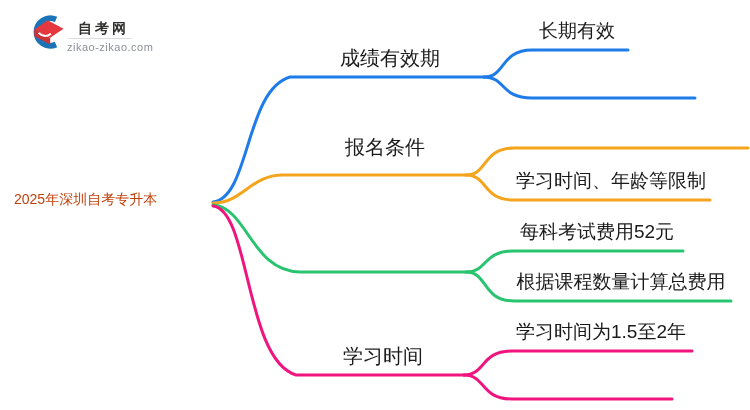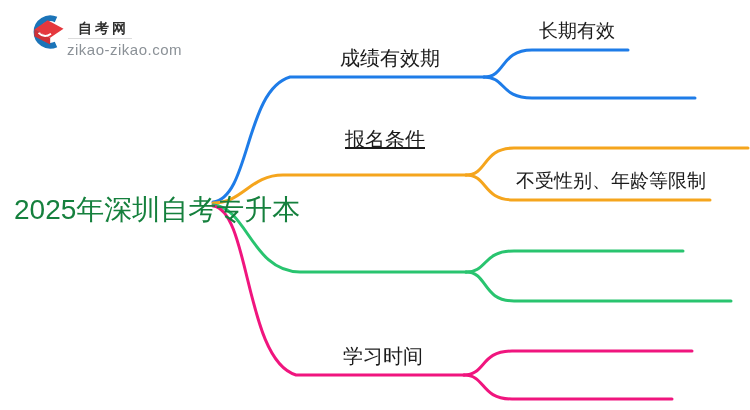--- a/index.html
+++ b/index.html
@@ -21,22 +21,22 @@
     position: absolute;
     white-space: nowrap;
     color: #1a1a1a;
     transform: translateX(-50%);
     line-height: 1.1;
   }
   .root-label {
     position: absolute;
     left: 14px;
     top: 191px;
-    font-size: 28px;
-    color: #15803d;
+    font-size: 14px;
+    color: #c2410c;
     white-space: nowrap;
   }
   .branch-label { font-size: 20px; }
   .child-label  { font-size: 19px; }
 
   .logo {
     position: absolute;
     left: 26px; top: 8px;
     width: 120px; height: 48px;
   }
@@ -52,21 +52,21 @@
   }
   .logo-divider {
     position: absolute;
     left: 42px; top: 30px;
     width: 64px; height: 1px;
     background: #dcdcdc;
   }
   .logo-domain {
     position: absolute;
     left: 41px; top: 33px;
-    font-size: 15px;
+    font-size: 11px;
     letter-spacing: 0.5px;
     color: #8b9197;
     white-space: nowrap;
   }
 </style>
 </head>
 <body>
 
 <div id="stage">
 
@@ -107,19 +107,22 @@
     <div class="logo-title">自考网</div>
     <div class="logo-divider"></div>
     <div class="logo-domain">zikao-zikao.com</div>
   </div>
 
   <div class="root-label">2025年深圳自考专升本</div>
 
   <div class="label branch-label" style="left:390px; bottom:341px;">成绩有效期</div>
   <div class="label child-label" style="left:577px; bottom:368px;text-align:center;">长期有效</div>
 
-  <div class="label branch-label" style="left:385px; bottom:260px;text-decoration:underline;">报名条件</div>
-  <div class="label child-label" style="left:611px; bottom:218px;">不受性别、年龄等限制</div>
+  <div class="label branch-label" style="left:385px; bottom:252px;">报名条件</div>
+  <div class="label child-label" style="left:611px; bottom:218px;">学习时间、年龄等限制</div>
 
+  <div class="label child-label" style="left:597px; bottom:167px;">每科考试费用52元</div>
+  <div class="label child-label" style="left:621px; bottom:117px;">根据课程数量计算总费用</div>
 
   <div class="label branch-label" style="left:383px; bottom:43px;">学习时间</div>
+  <div class="label child-label" style="left:601px; bottom:67px;">学习时间为1.5至2年</div>
 
 </div>
 
 </body></html>

